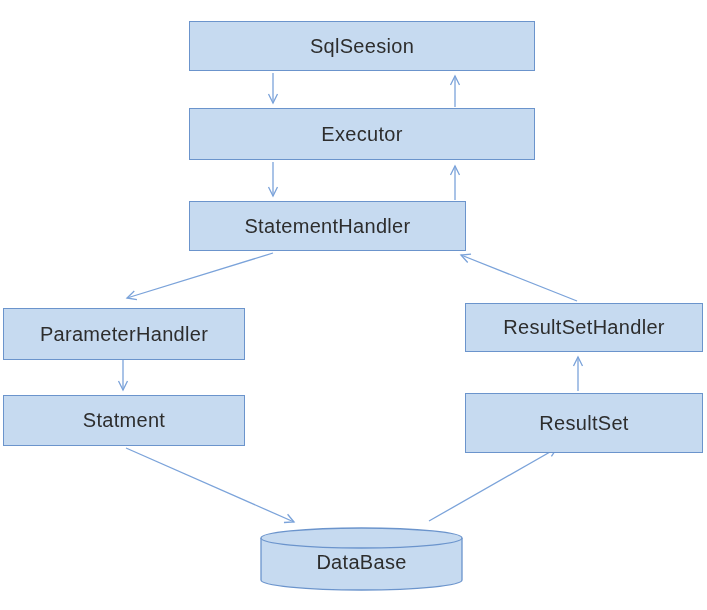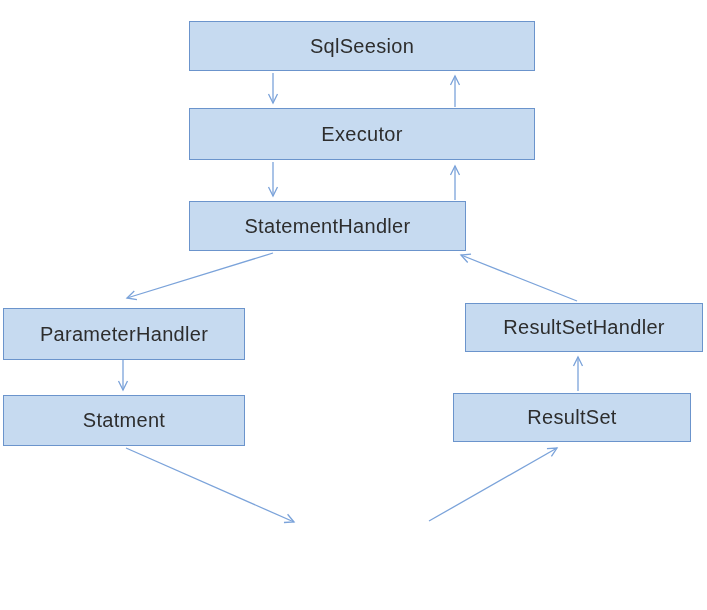--- a/index.html
+++ b/index.html
@@ -47,21 +47,21 @@
     font-size: 20px;
     letter-spacing: 0.3px;
   }
   .node .lbl { white-space: nowrap; }
   .node-sqlsession        { left: 189px; top: 21px;  width: 346px; height: 50px; }
   .node-executor          { left: 189px; top: 108px; width: 346px; height: 52px; justify-content: center; }
   .node-statement-handler { left: 189px; top: 201px; width: 277px; height: 50px; }
   .node-parameter-handler { left: 3px;   top: 300px; width: 242px; height: 52px; margin-top: 8px; }
   .node-statment          { left: 3px;   top: 395px; width: 242px; height: 51px; }
   .node-resultset-handler { left: 465px; top: 303px; width: 238px; height: 49px; }
-  .node-resultset         { left: 453px; top: 393px; width: 238px; height: 49px; }
+  .node-resultset         { left: 465px; top: 393px; width: 238px; height: 60px; }
   .node-database {
     left: 260px; top: 527px; width: 203px; height: 64px;
     background: transparent;
     border: none;
     padding-top: 6px;
   }
   .node-database .cyl-svg {
     position: absolute;
     left: 0; top: 0;
     width: 203px; height: 64px;
@@ -117,14 +117,21 @@
   </div>
 
   <div class="node node-statment">
     <span class="lbl">Statment</span>
   </div>
 
   <div class="node node-resultset">
     <span class="lbl">ResultSet</span>
   </div>
 
+  <div class="node node-database">
+    <svg class="cyl-svg" viewBox="0 0 203 64" xmlns="http://www.w3.org/2000/svg">
+      <path class="cyl-shape" d="M 1 11 L 1 53 A 100.5 10 0 0 0 202 53 L 202 11"></path>
+      <ellipse class="cyl-shape" cx="101.5" cy="11" rx="100.5" ry="10"></ellipse>
+    </svg>
+    <span class="lbl">DataBase</span>
+  </div>
 
 </div>
 
 </body></html>

